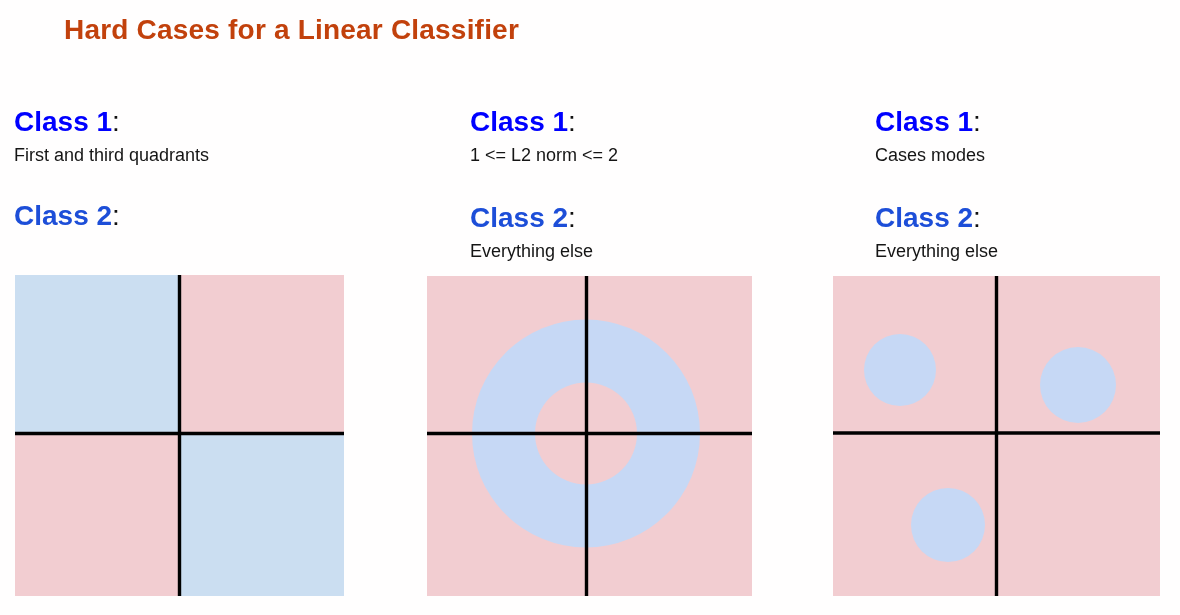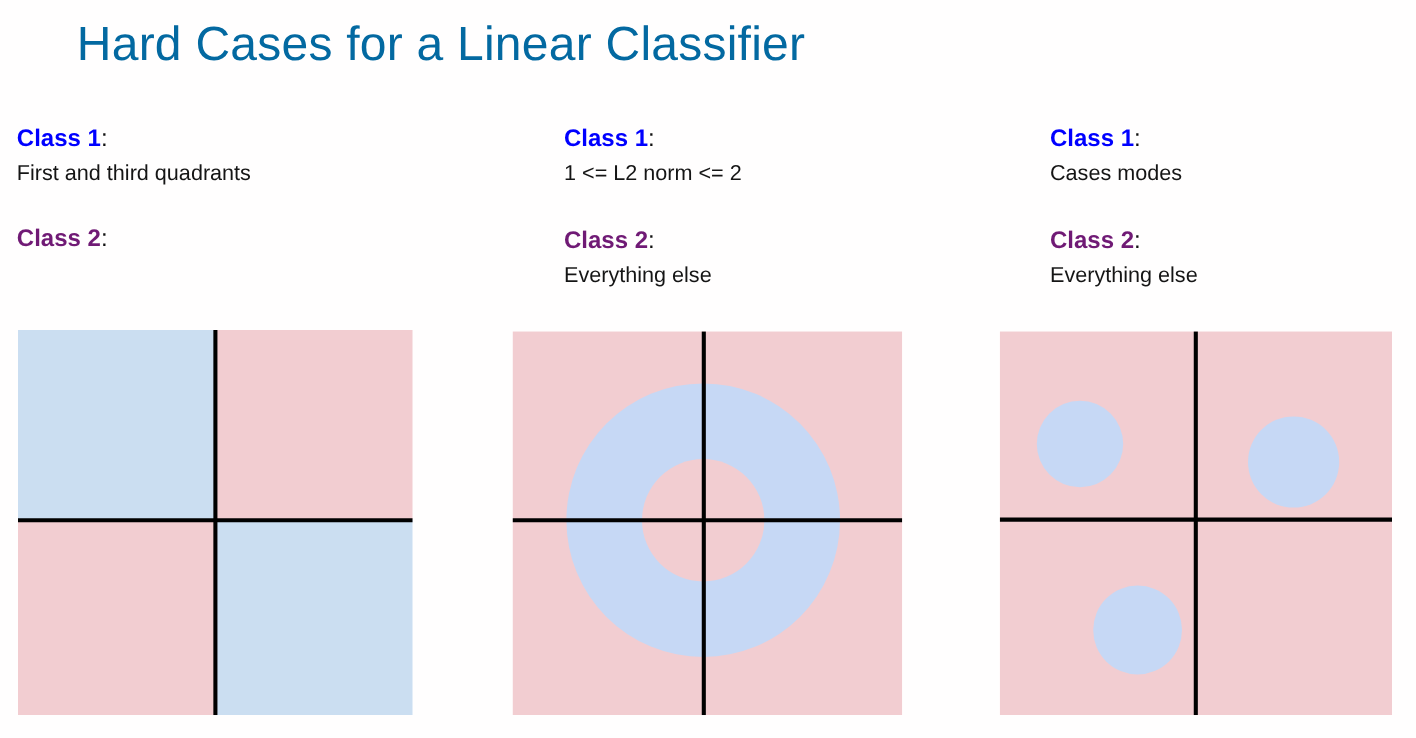--- a/index.html
+++ b/index.html
@@ -15,52 +15,52 @@
     overflow: hidden;
     font-family: "Liberation Sans", sans-serif;
     -webkit-font-smoothing: antialiased;
   }
 
   
   #slide-title {
     position: absolute;
     left: 64px;
     top: 14px;
-    font-size: 40px;
-    font-weight: 400;
-    color: #0369a1;
+    font-size: 28px;
+    font-weight: 700;
+    color: #c2410c;
     letter-spacing: 0.2px;
     white-space: nowrap;
     line-height: 1.15;
   }
 
   
   .column {
     position: absolute;
     top: 103px;
   }
   #column-1 { left: 14px;  width: 410px; }
   #column-2 { left: 470px; width: 300px; }
   #column-3 { left: 875px; width: 300px; }
 
   .class-block { margin: 0 0 13px 0; }
   .class-block.second { margin-top: 30px; }
 
   .class-heading {
-    font-size: 20px;
+    font-size: 28px;
     font-weight: 700;
     line-height: 1.35;
     white-space: nowrap;
   }
   .class-heading .colon {
     color: #111111;
     font-weight: 400;
   }
   .class-1-label { color: #0000ff; }
-  .class-2-label { color: #701a75; }
+  .class-2-label { color: #1d4ed8; }
 
   .class-desc {
     font-size: 18px;
     font-weight: 400;
     color: #151515;
     line-height: 1.35;
     margin-top: 2px;
     white-space: nowrap;
   }
 

